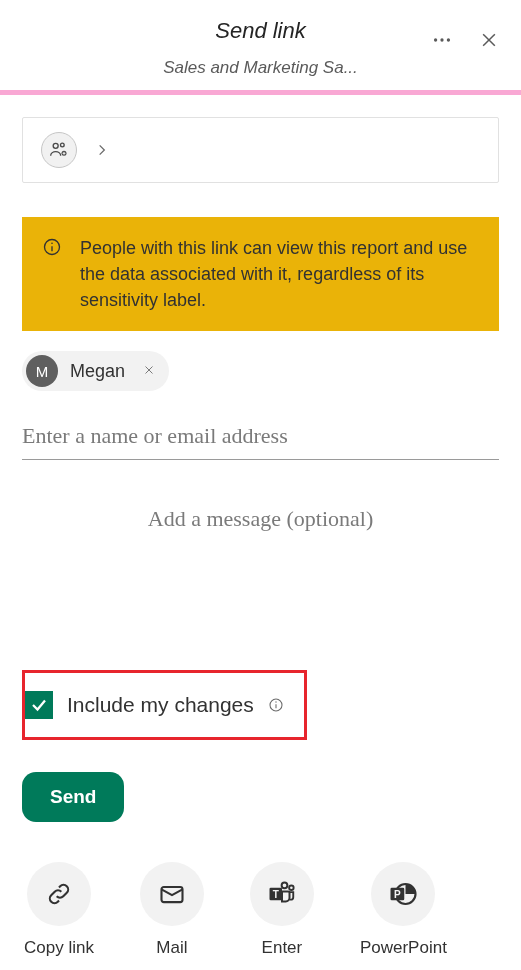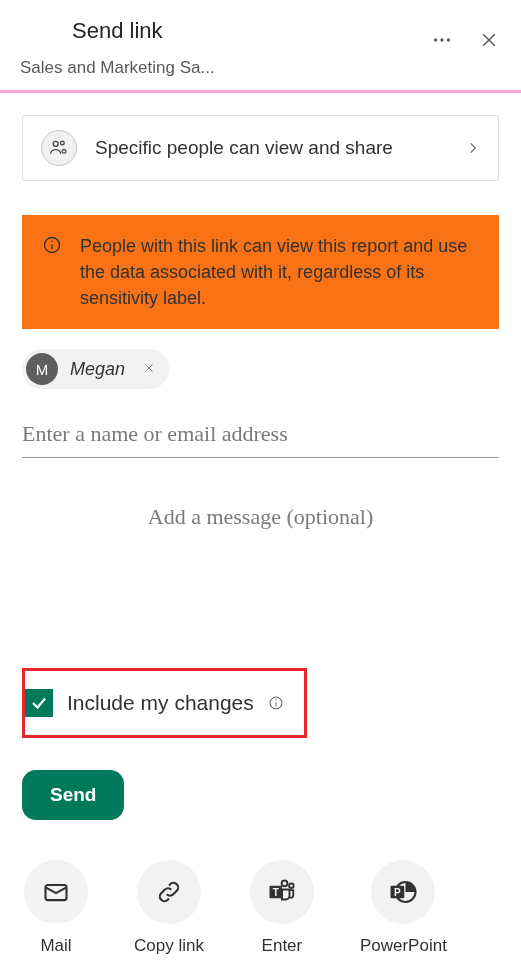--- a/index.html
+++ b/index.html
@@ -9,24 +9,25 @@
     }
     body {
       font-family: "Segoe UI", -apple-system, BlinkMacSystemFont, sans-serif;
       background: #ffffff;
       width: 521px;
       color: #252525;
     }
     .header {
       display: flex;
       align-items: center;
-      justify-content: flex-start;
+      justify-content: center;
       position: relative;
       padding: 18px 20px 12px;
-      border-bottom: 3px solid #f9a8d4;
+      border-bottom: 5px solid #f9a8d4;
+      font-style: italic;
     }
     .header-titles {
       text-align: center;
     }
     .header-title {
       font-size: 22px;
       font-weight: 400;
       color: #242424;
     }
     .header-subtitle {
@@ -74,21 +75,21 @@
     }
     .permission-label {
       flex: 1;
       font-size: 19px;
       color: #323232;
     }
     .chevron {
       color: #6a6a6a;
     }
     .info-banner {
-      background: #f97316;
+      background: #eab308;
       padding: 18px 20px;
       margin-top: 34px;
       display: flex;
       gap: 18px;
       align-items: flex-start;
     }
     .info-icon {
       flex-shrink: 0;
       margin-top: 2px;
     }
@@ -117,21 +118,20 @@
       align-items: center;
       justify-content: center;
       color: #fff;
       font-size: 15px;
       font-weight: 400;
     }
     .recipient-name {
       font-size: 18px;
       padding: 0 6px;
       color: #323232;
-      font-style: italic;
     }
     .recipient-remove {
       background: none;
       border: none;
       cursor: pointer;
       color: #7a7a7a;
       padding: 2px 6px;
       font-size: 14px;
     }
     .name-input {
@@ -257,21 +257,20 @@
     <div class="permission-icon-circle">
       <svg width="20" height="20" viewBox="0 0 24 24" fill="none" stroke="#4a4a4a" stroke-width="1.6">
         <circle cx="8" cy="7" r="3"></circle>
         <path d="M2 19c0-3 3-5 6-5s6 2 6 5"></path>
         <circle cx="16" cy="6" r="2.2"></circle>
         <circle cx="18" cy="16" r="3" fill="#4a4a4a" stroke="none"></circle>
         <line x1="18" y1="14.3" x2="18" y2="17.7" stroke="#f1f1f1" stroke-width="1.2"></line>
         <line x1="16.3" y1="16" x2="19.7" y2="16" stroke="#f1f1f1" stroke-width="1.2"></line>
       </svg>
     </div>
-    <div class="permission-label">Specific people can view and share</div>
     <svg class="chevron" width="14" height="14" viewBox="0 0 24 24" fill="none" stroke="currentColor" stroke-width="2.2">
       <polyline points="8 4 16 12 8 20"></polyline>
     </svg>
   </div>
 
   <div class="info-banner">
     <svg class="info-icon" width="20" height="20" viewBox="0 0 24 24" fill="none" stroke="#323232" stroke-width="1.6">
       <circle cx="12" cy="12" r="9"></circle>
       <line x1="12" y1="11" x2="12" y2="17"></line>
       <circle cx="12" cy="7.5" r="1" fill="#323232" stroke="none"></circle>
@@ -310,34 +309,34 @@
   </div>
 
   <div>
     <button class="send-button">Send</button>
   </div>
 
   <div class="share-targets">
     <div class="share-target">
       <div class="share-target-circle">
         <svg width="28" height="28" viewBox="0 0 24 24" fill="none" stroke="#323232" stroke-width="1.8">
-          <rect x="3" y="6" width="18" height="13" rx="2"></rect>
-          <polyline points="3 8 12 13 21 8"></polyline>
+          <path d="M10 14a4 4 0 0 0 5.66 0l3-3a4 4 0 0 0-5.66-5.66L12 6.34"></path>
+          <path d="M14 10a4 4 0 0 0-5.66 0l-3 3a4 4 0 0 0 5.66 5.66L12 17.66"></path>
         </svg>
       </div>
-      <span class="share-target-label">Mail</span>
+      <span class="share-target-label">Copy link</span>
     </div>
     <div class="share-target">
       <div class="share-target-circle">
         <svg width="28" height="28" viewBox="0 0 24 24" fill="none" stroke="#323232" stroke-width="1.8">
-          <path d="M10 14a4 4 0 0 0 5.66 0l3-3a4 4 0 0 0-5.66-5.66L12 6.34"></path>
-          <path d="M14 10a4 4 0 0 0-5.66 0l-3 3a4 4 0 0 0 5.66 5.66L12 17.66"></path>
+          <rect x="3" y="6" width="18" height="13" rx="2"></rect>
+          <polyline points="3 8 12 13 21 8"></polyline>
         </svg>
       </div>
-      <span class="share-target-label">Copy link</span>
+      <span class="share-target-label">Mail</span>
     </div>
     <div class="share-target">
       <div class="share-target-circle">
         <svg width="30" height="30" viewBox="0 0 24 24" fill="#323232">
           <rect x="2" y="7" width="10" height="10" rx="1"></rect>
           <text x="7" y="15" text-anchor="middle" fill="#f2f2f2" font-size="8" font-weight="bold" font-family="sans-serif">T</text>
           <circle cx="14" cy="5" r="2.3" fill="none" stroke="#323232" stroke-width="1.6"></circle>
           <circle cx="19.5" cy="7" r="1.8" fill="none" stroke="#323232" stroke-width="1.5"></circle>
           <path d="M12 10 h5 a1 1 0 0 1 1 1 v4 a3 3 0 0 1-3 3 h-3 z" fill="none" stroke="#323232" stroke-width="1.6"></path>
           <path d="M18 10.5 h3 v4 a2 2 0 0 1-2 2 h-1" fill="none" stroke="#323232" stroke-width="1.5"></path>

